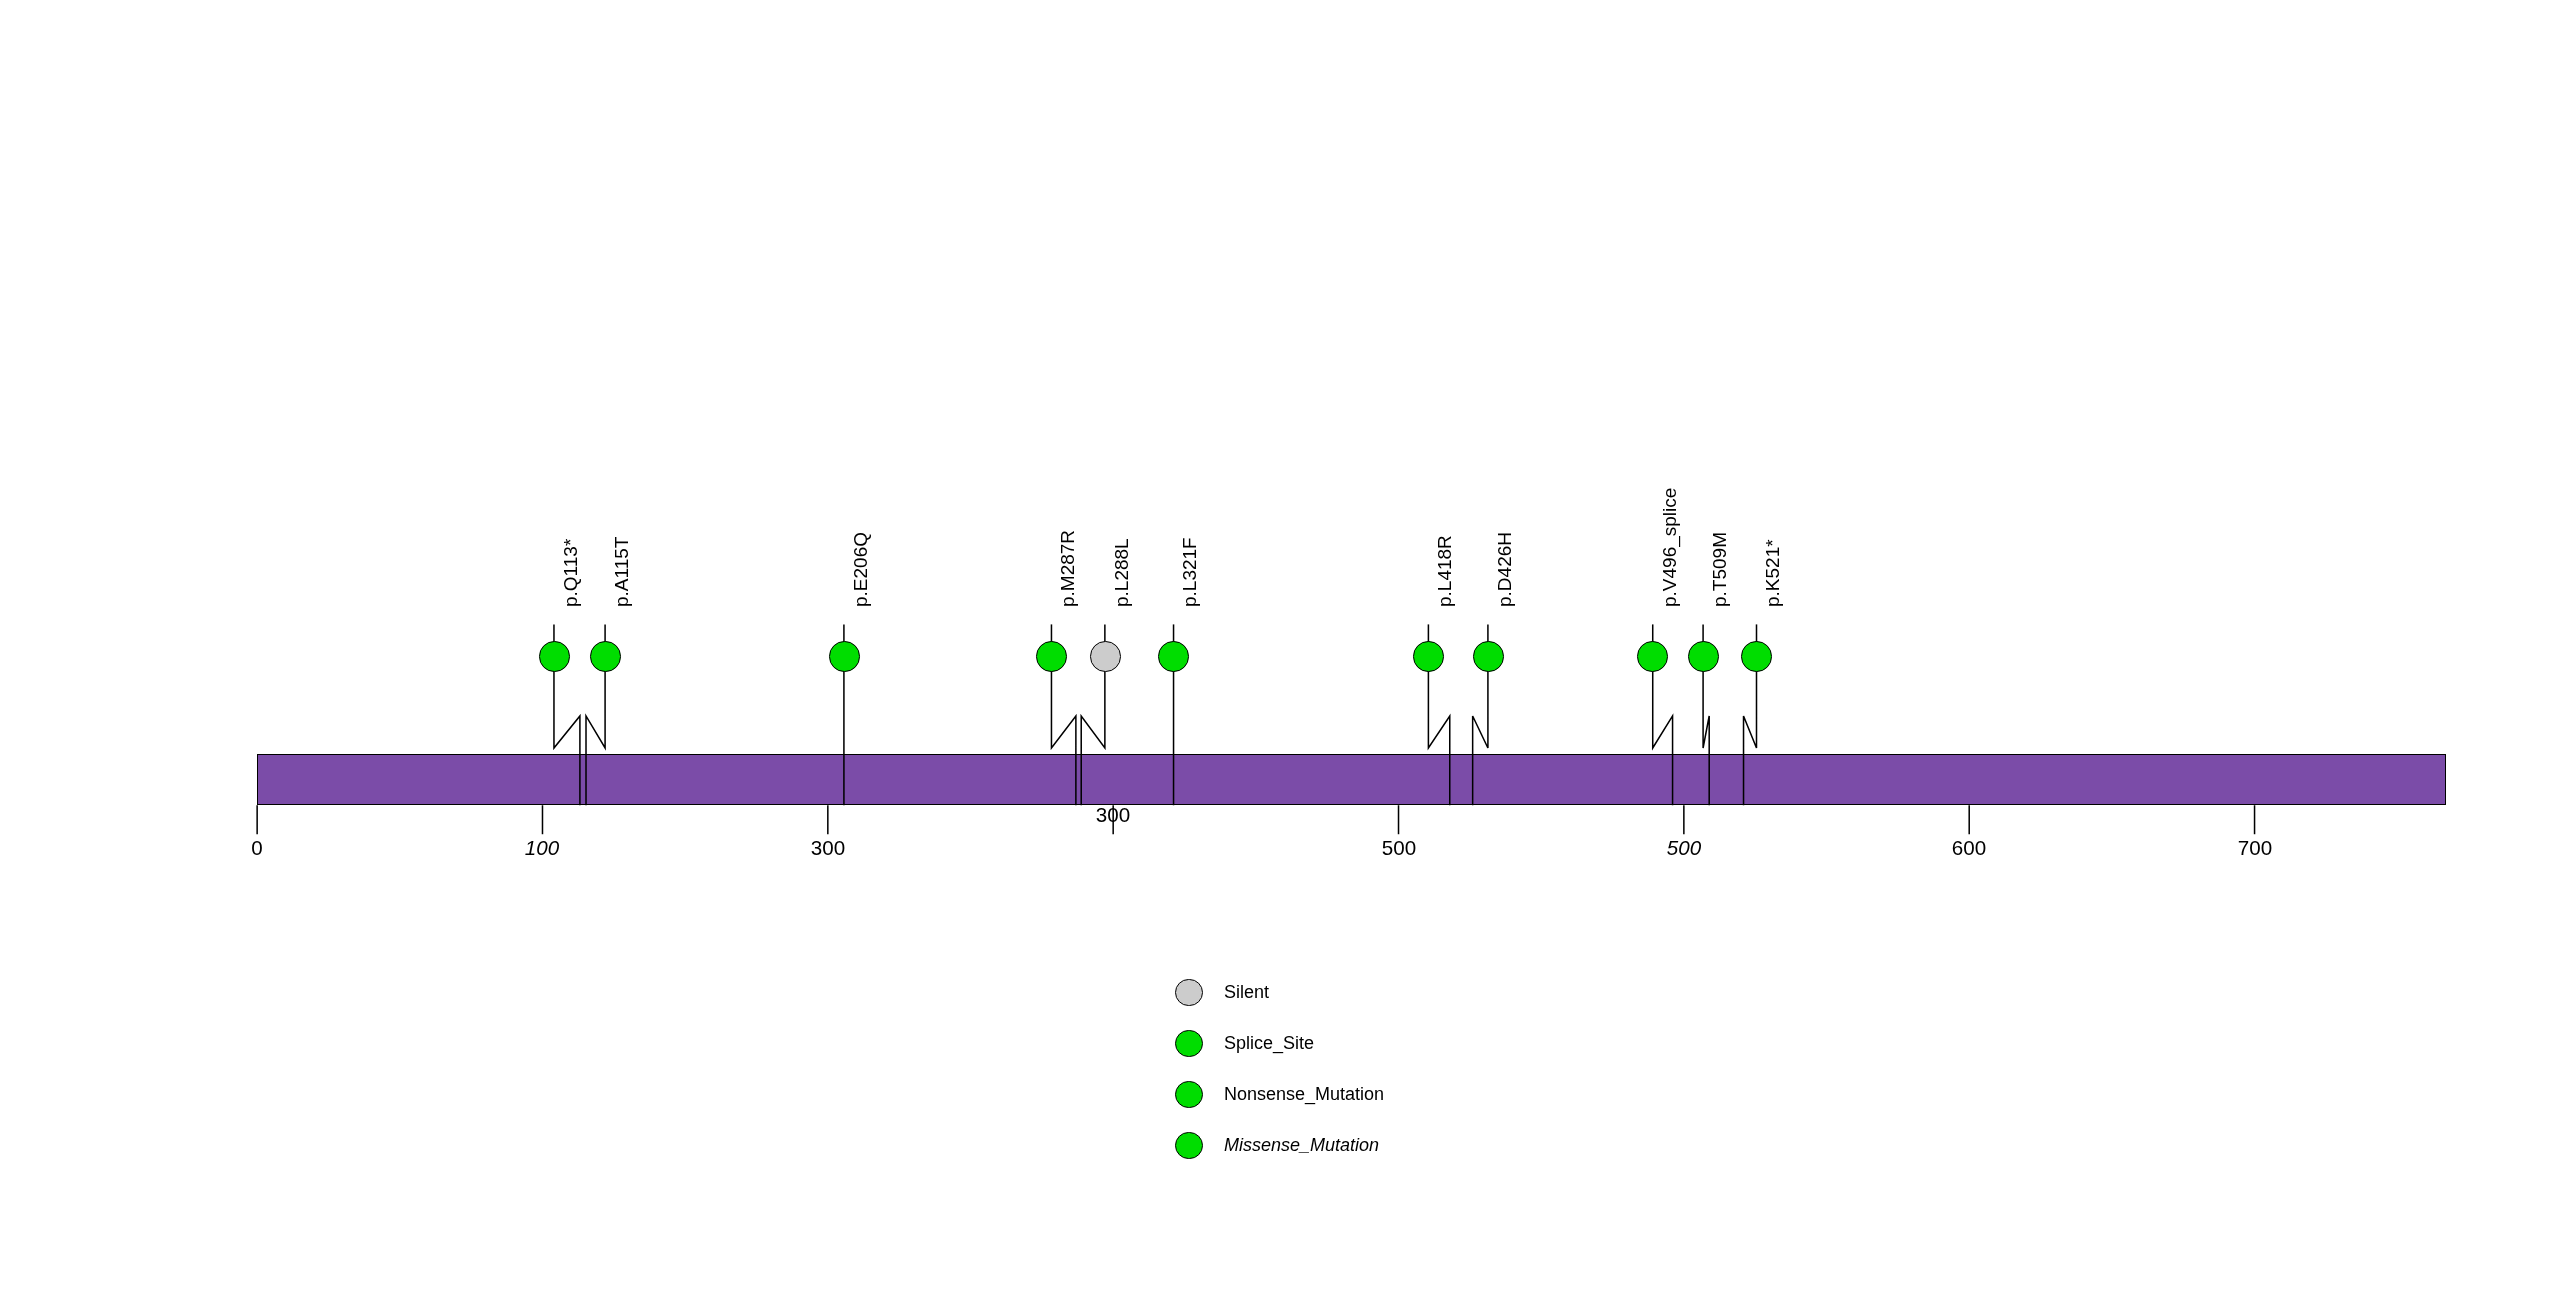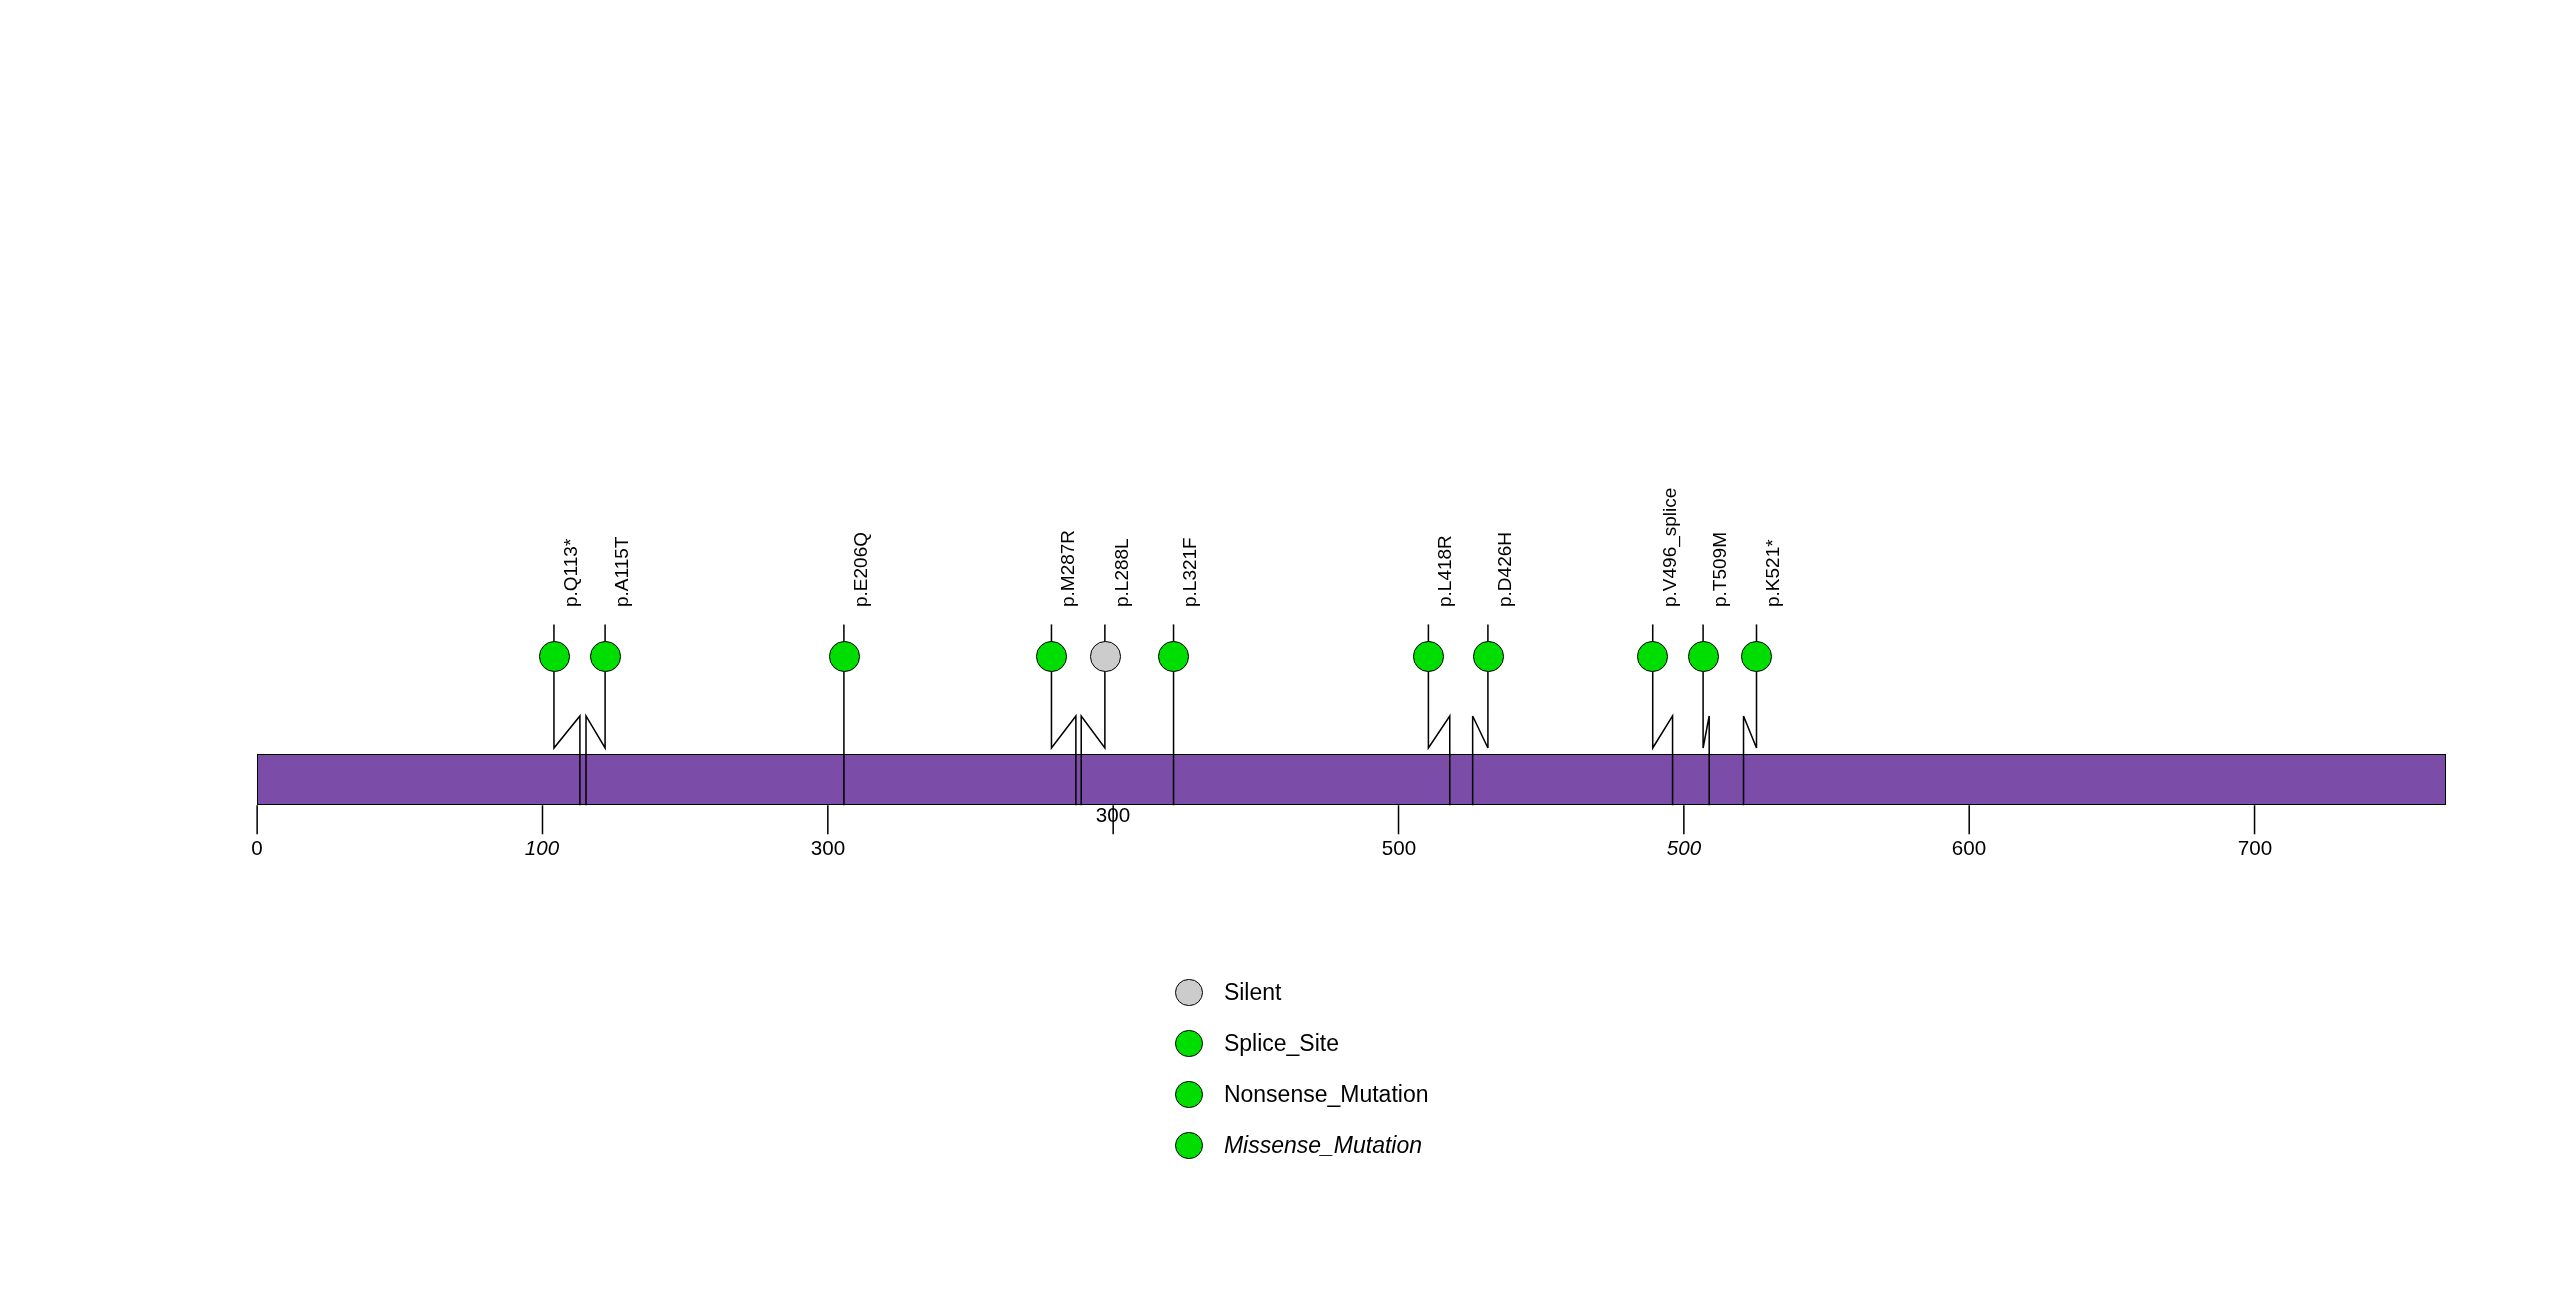--- a/index.html
+++ b/index.html
@@ -83,21 +83,21 @@
     width: 27.5px;
     height: 27.5px;
     border-radius: 50%;
     border: 1.5px solid #000000;
     box-sizing: border-box;
     flex: 0 0 auto;
   }
   .legend-text {
     margin-left: 21.4px;
     font-family: "Liberation Sans", sans-serif;
-    font-size: 23px;
+    font-size: 18px;
     color: #000000;
     white-space: nowrap;
     line-height: 1;
   }
 
   svg.overlay {
     position: absolute;
     left: 0;
     top: 0;
     width: 2576px;

